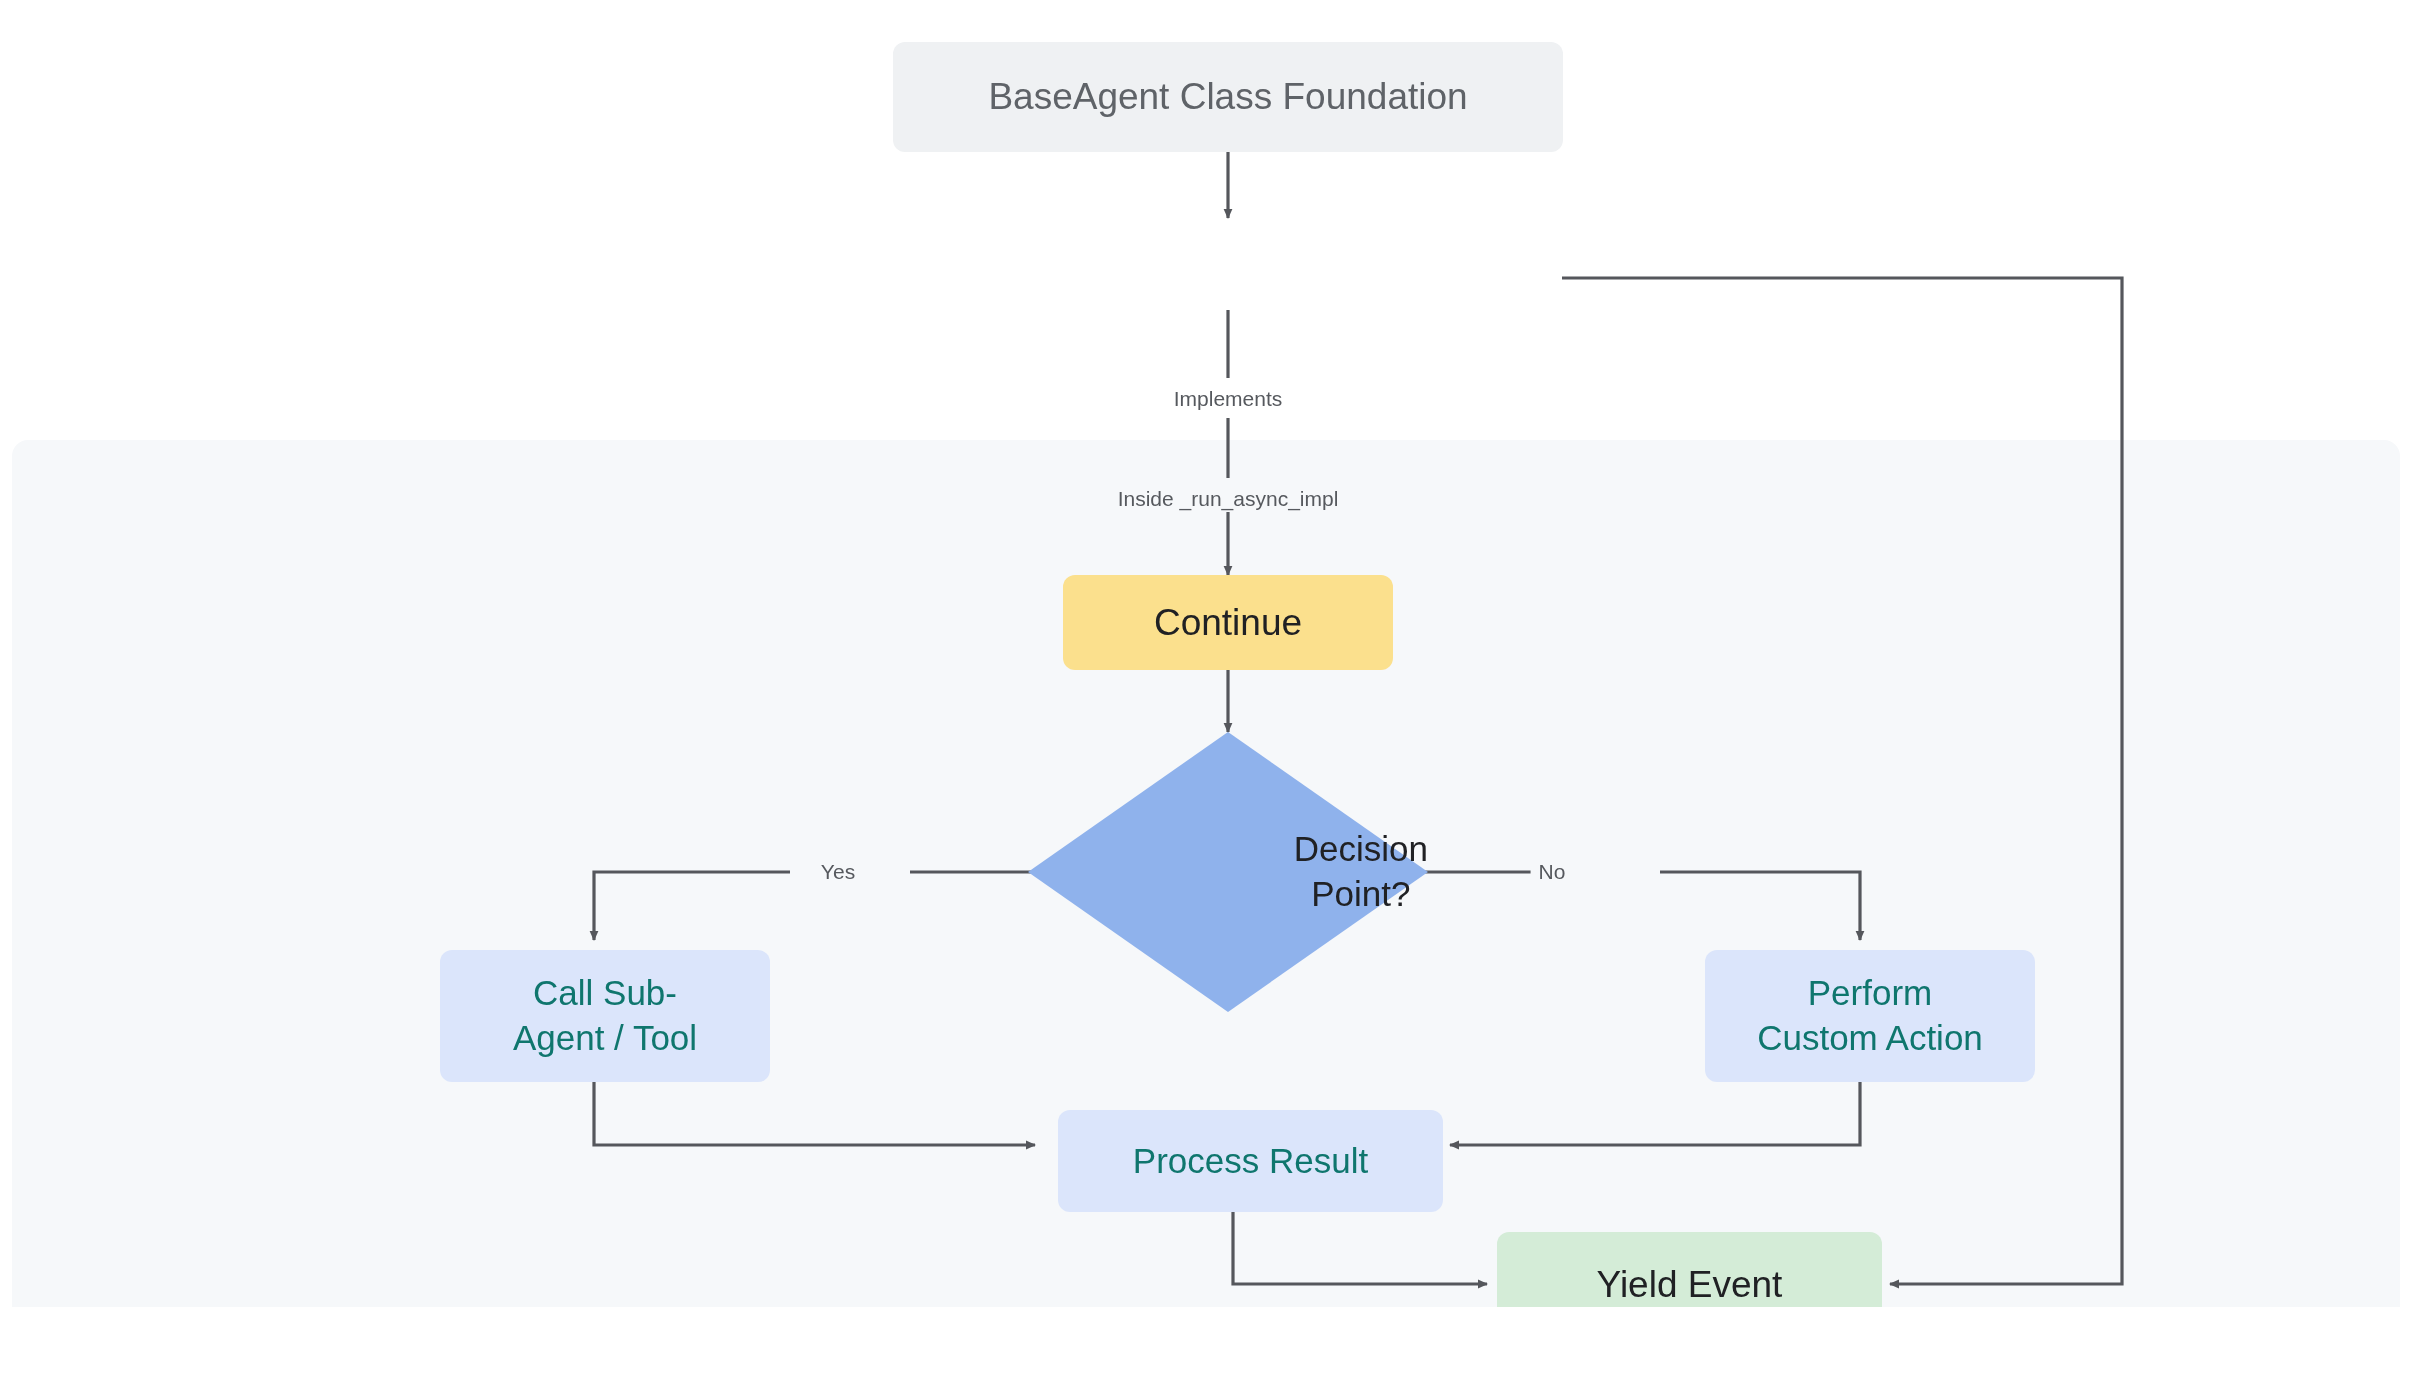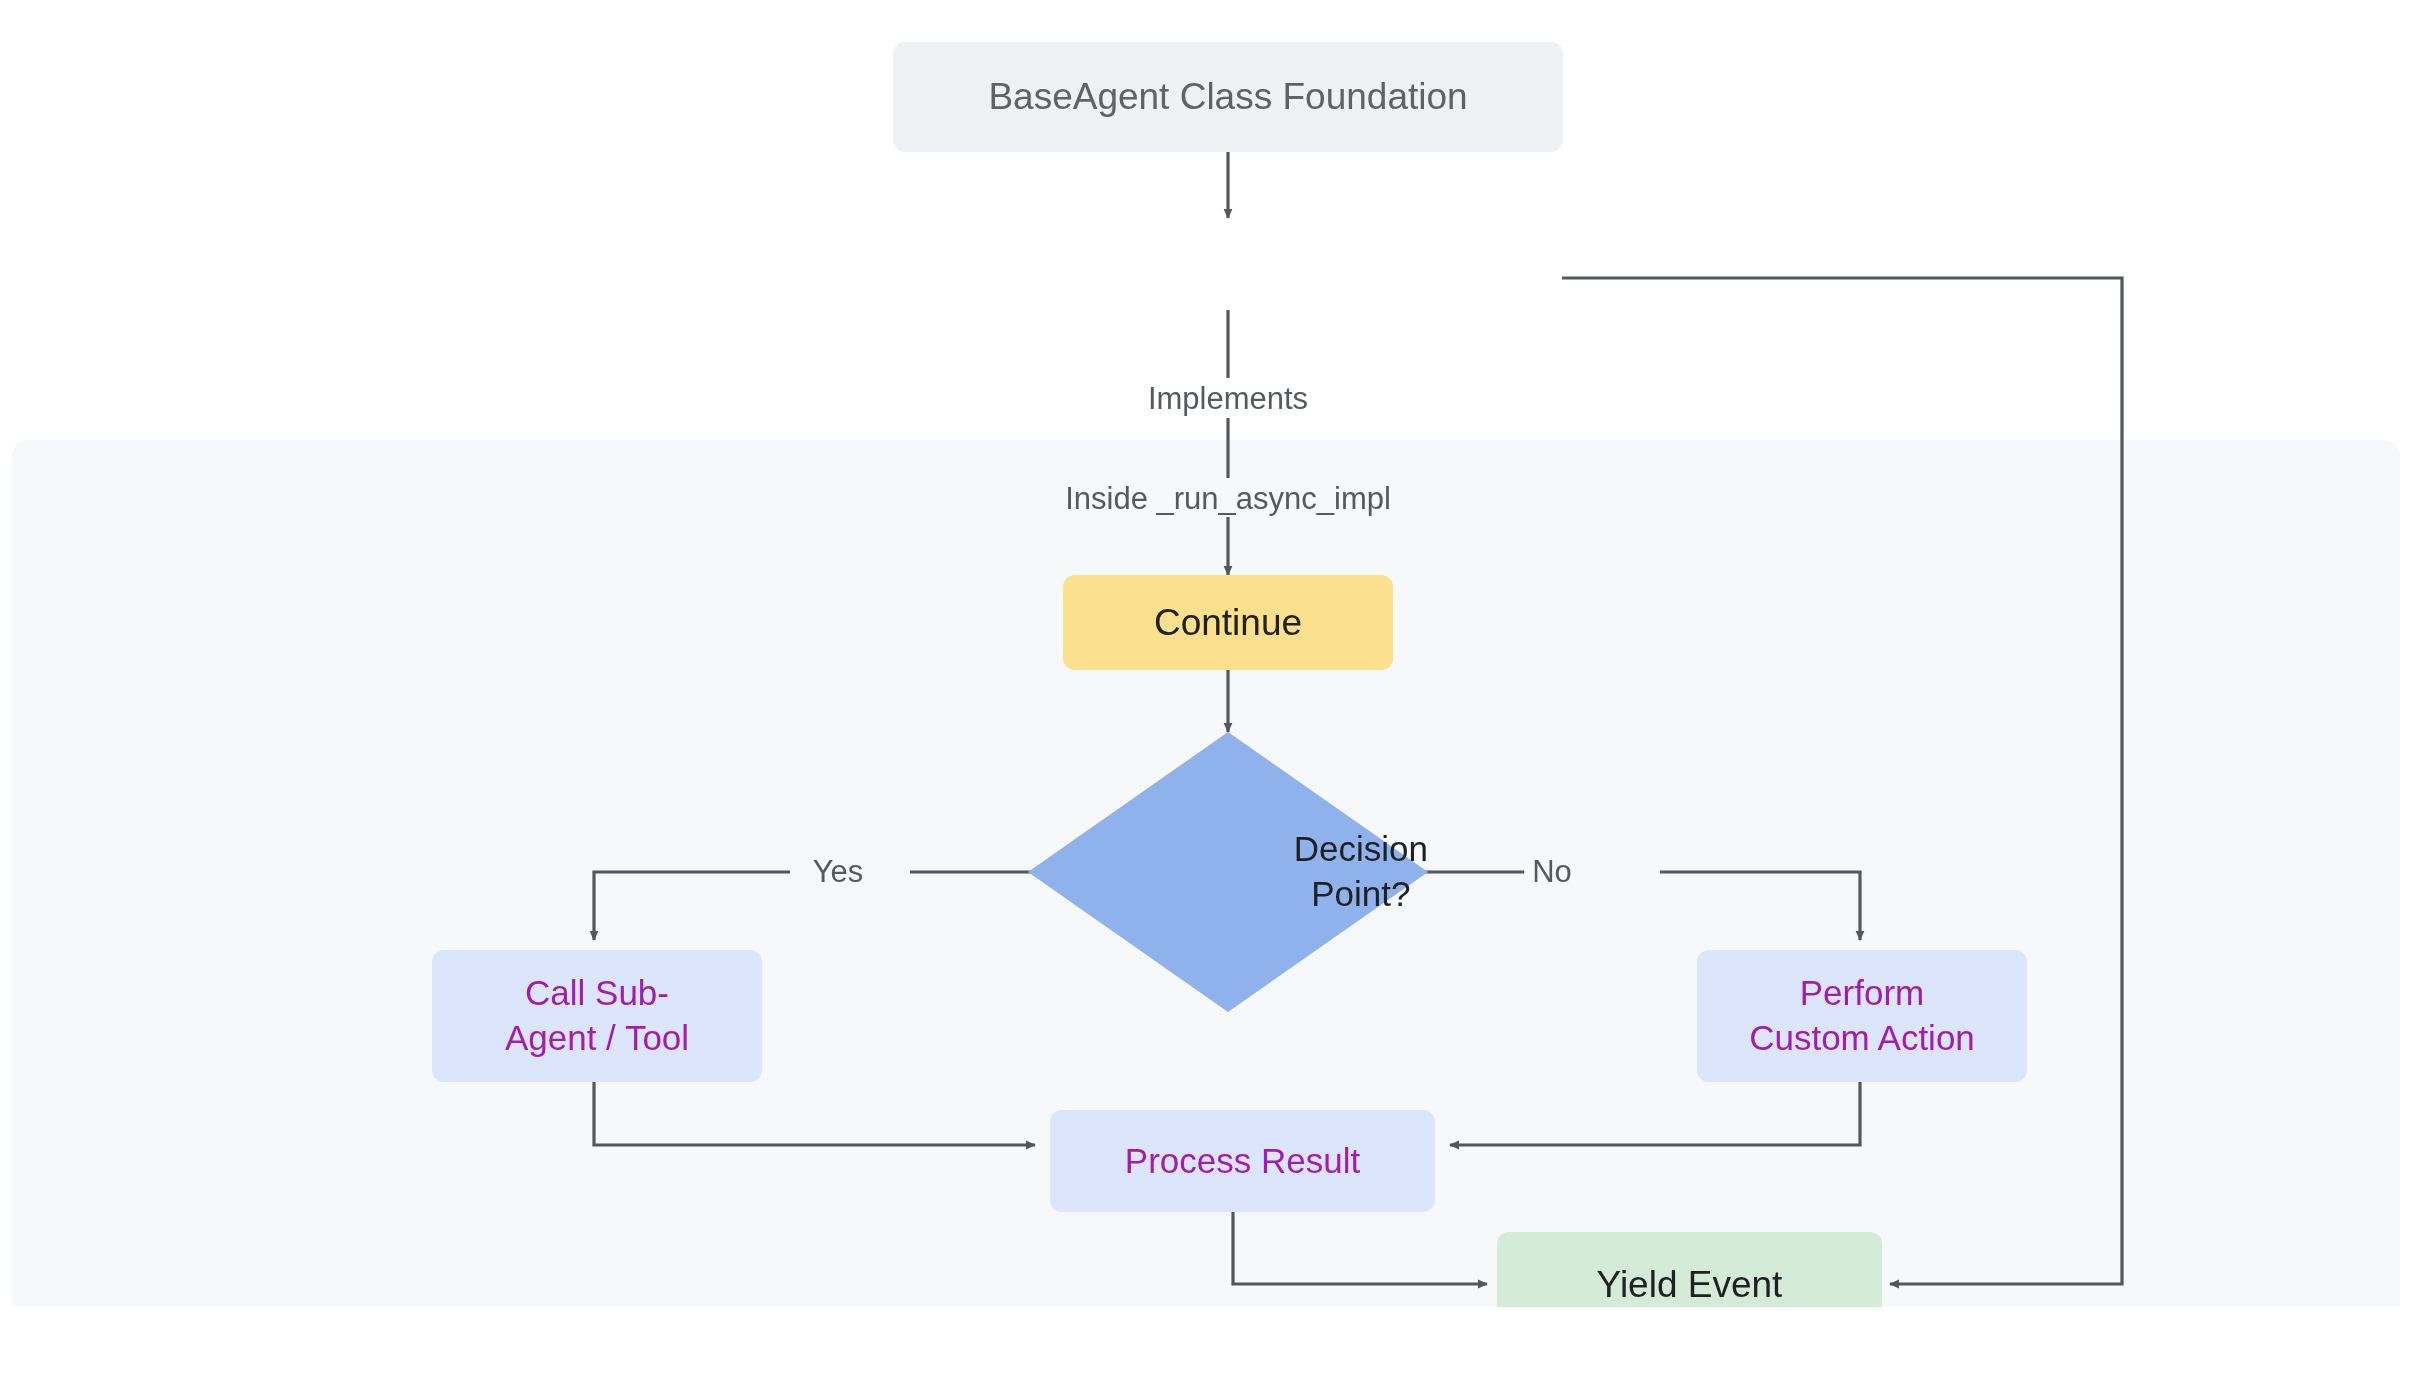--- a/index.html
+++ b/index.html
@@ -56,22 +56,23 @@
     color: #202124;
     font-size: 37px;
   }
   .node-continue {
     background: #fbe08d;
     color: #202124;
     font-size: 37px;
   }
   .node-blue {
     background: #dbe5fb;
-    color: #a21caf;
+    color: #0f766e;
     font-size: 35px;
+    margin-left: 8px;
   }
   .node-green {
     background: #d4ecd7;
     color: #202124;
     font-size: 37px;
   }
   .diamond-wrap {
     position: absolute;
     display: flex;
     align-items: center;
@@ -88,21 +89,21 @@
     position: relative;
     z-index: 2;
     text-align: center;
     font-size: 35px;
     color: #202124;
     line-height: 1.28;
     white-space: pre-line;
   }
   .edge-label {
     position: absolute;
-    font-size: 31px;
+    font-size: 21px;
     color: #56595e;
     background: transparent;
     white-space: nowrap;
     transform: translate(-50%, -50%);
   }
   .edge-label.on-white { background: #ffffff; padding: 0 8px; }
   .edge-label.on-panel { background: #f6f8fa; padding: 0 8px; }
 </style>
 </head>
 <body>

